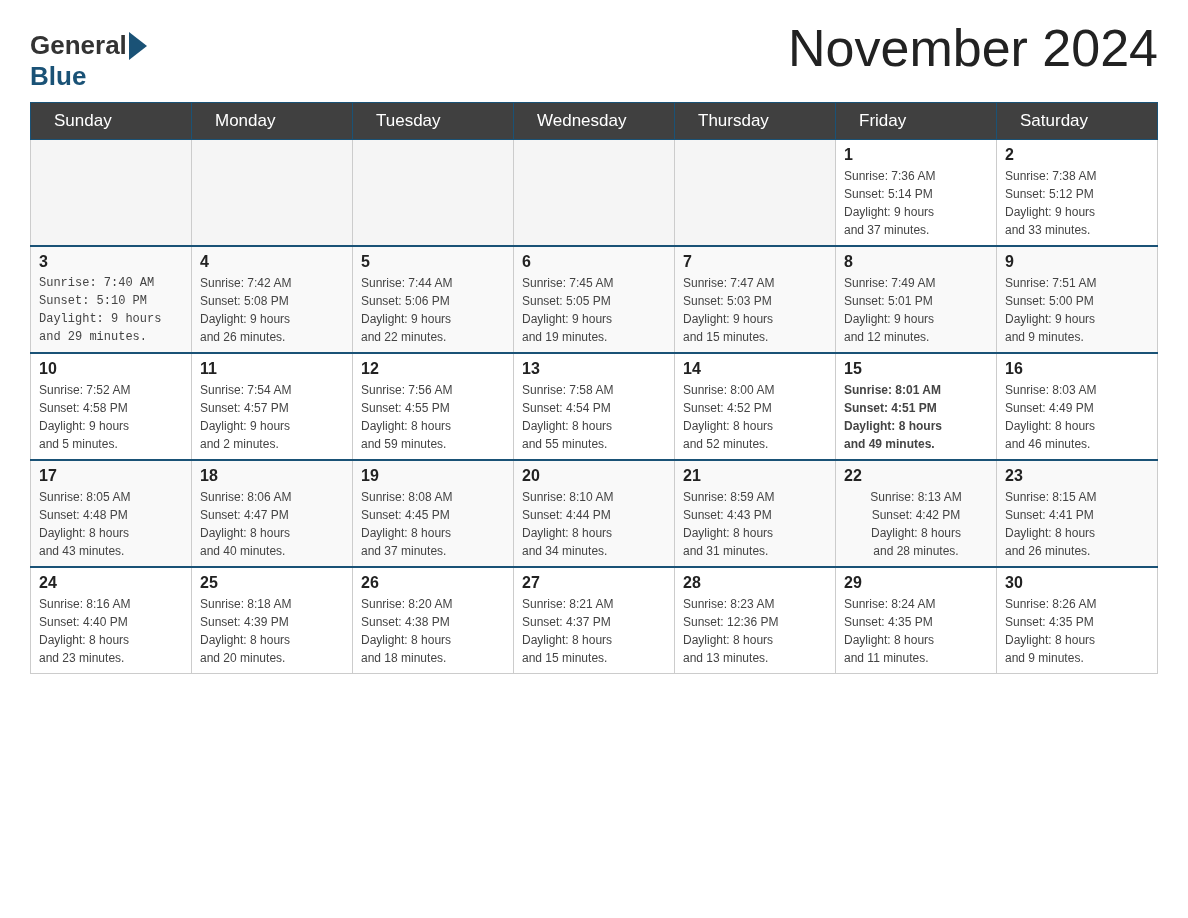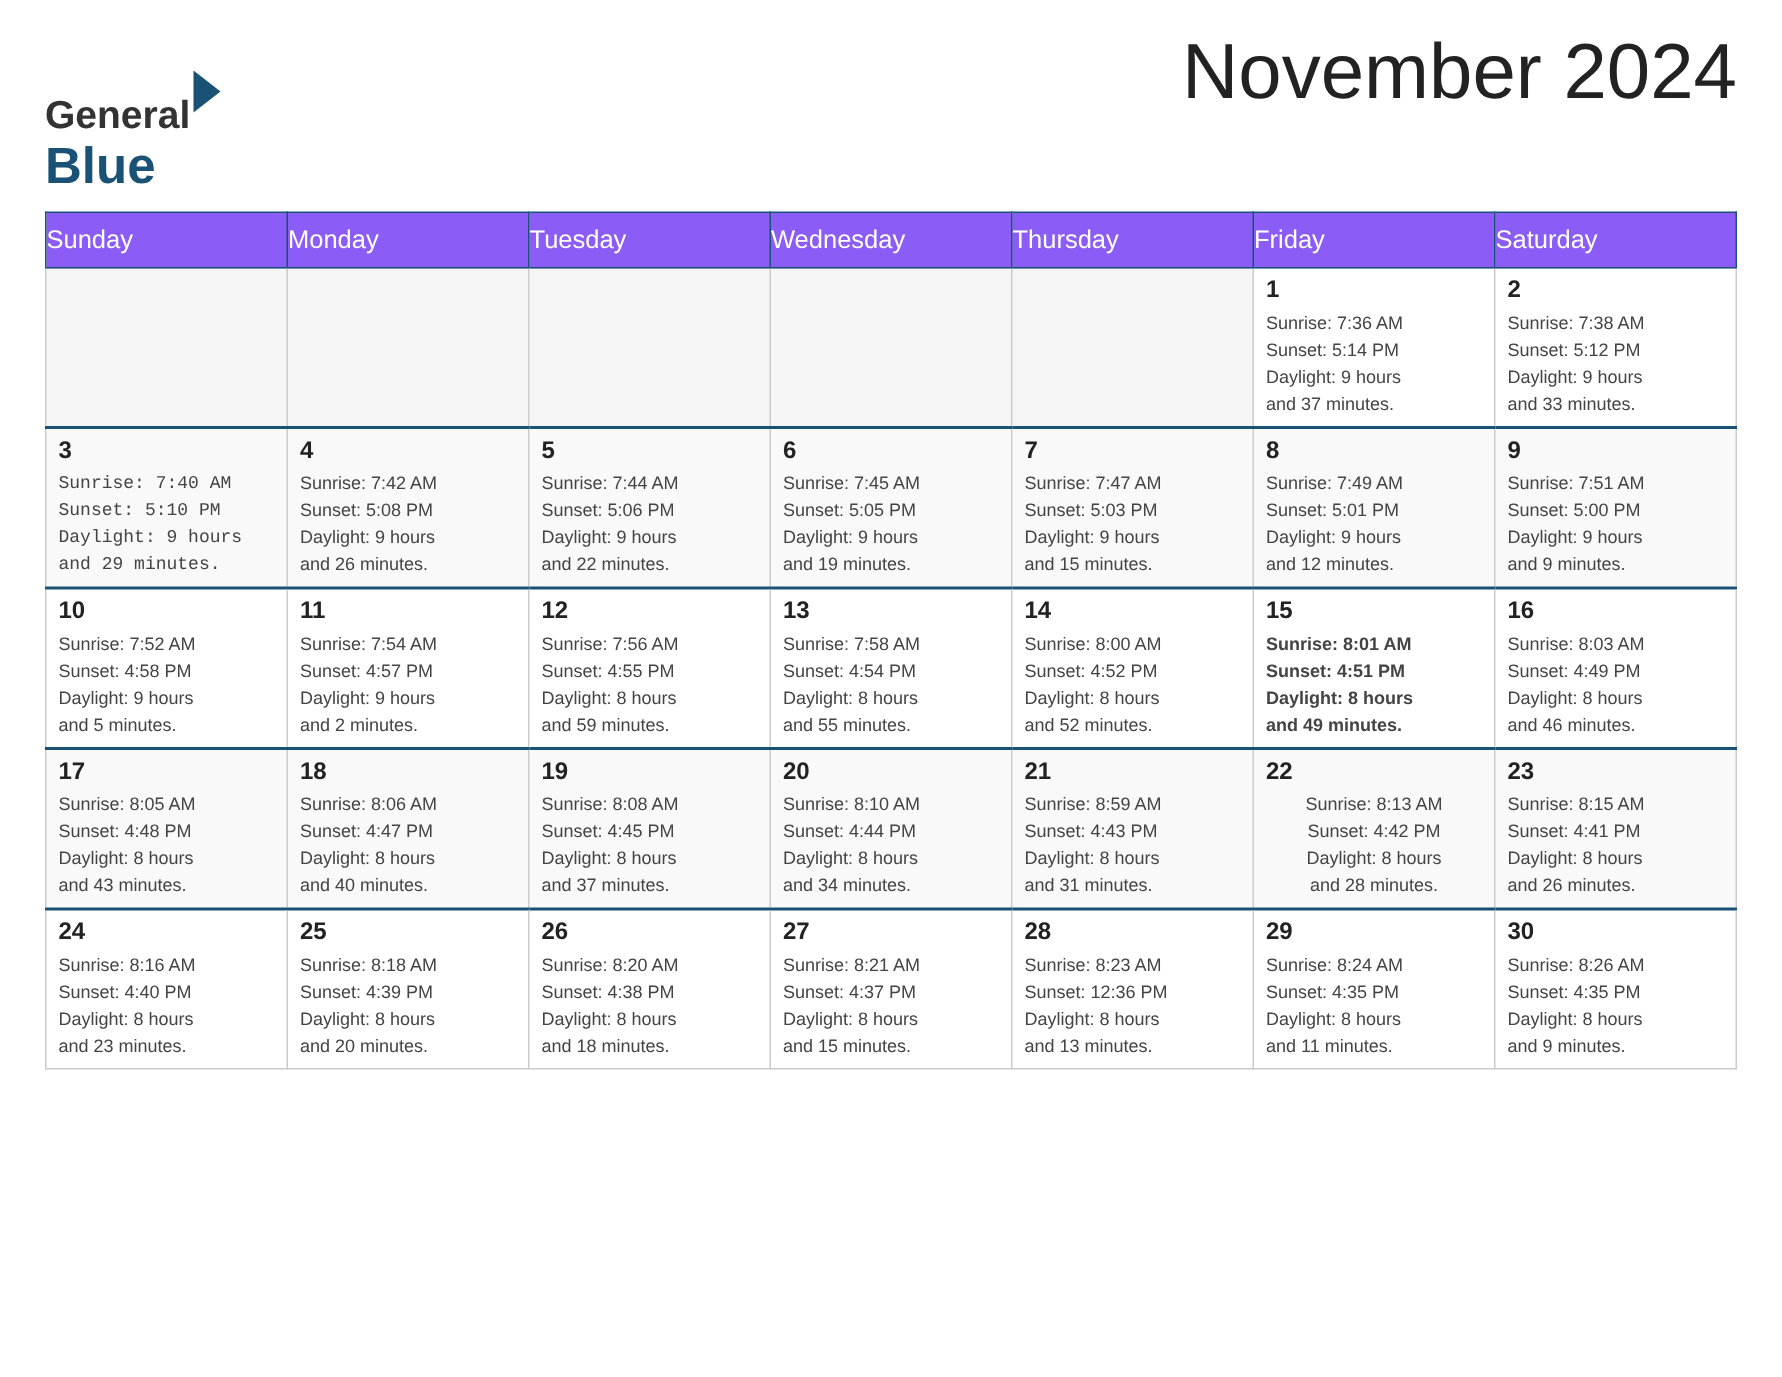--- a/index.html
+++ b/index.html
@@ -22,31 +22,31 @@
       align-items: flex-start;
       padding-top: 10px;
     }
     .logo-text {
       display: flex;
       align-items: center;
       font-size: 26px;
       font-weight: bold;
       color: #333;
     }
-    .logo-general { color: #333; font-weight: bold; margin-top: 31px; }
+    .logo-general { color: #333; font-weight: bold; }
     .logo-arrow {
       width: 0; height: 0;
       border-top: 14px solid transparent;
       border-bottom: 14px solid transparent;
       border-left: 18px solid #1a5276;
       display: inline-block;
       margin-left: 2px;
       margin-right: 2px;
     }
-    .logo-blue { color: #1a5276; font-weight: bold; font-size: 34px; }
+    .logo-blue { color: #1a5276; font-weight: bold; font-size: 26px; }
     .title-area {
       text-align: right;
       margin-left: 40px;
     }
     .month-title {
       font-size: 52px;
       font-weight: normal;
       color: #222;
       line-height: 1.1;
     }
@@ -54,25 +54,25 @@
       font-size: 22px;
       color: #333;
       margin-top: 4px;
     }
     .calendar-table {
       width: 100%;
       border-collapse: collapse;
       margin-top: 10px;
     }
     .calendar-table th {
-      background-color: #8b5cf6;
+      background-color: #404040;
       color: #fff;
       font-size: 17px;
       font-weight: normal;
-      padding: 8px 0;
+      padding: 8px 23px;
       text-align: left;
       border: 1px solid #1a5276;
     }
     .calendar-table td {
       vertical-align: top;
       padding: 6px 8px;
       border: 1px solid #ccc;
       width: 14.28%;
       min-height: 90px;
       font-size: 12.5px;

